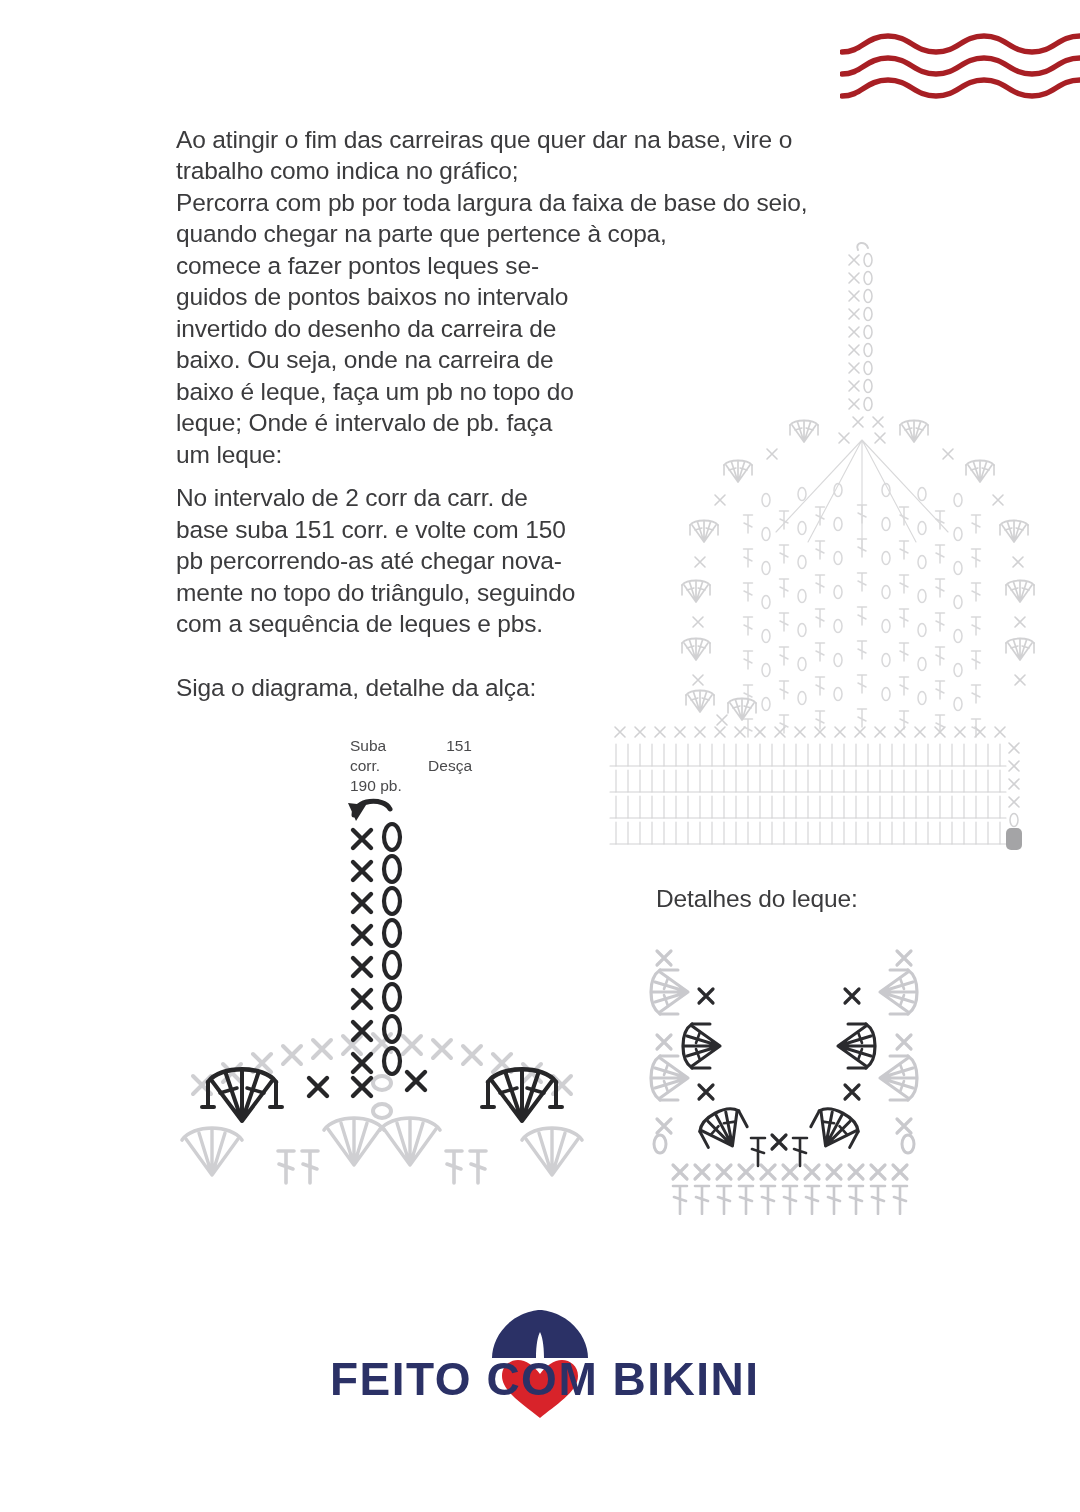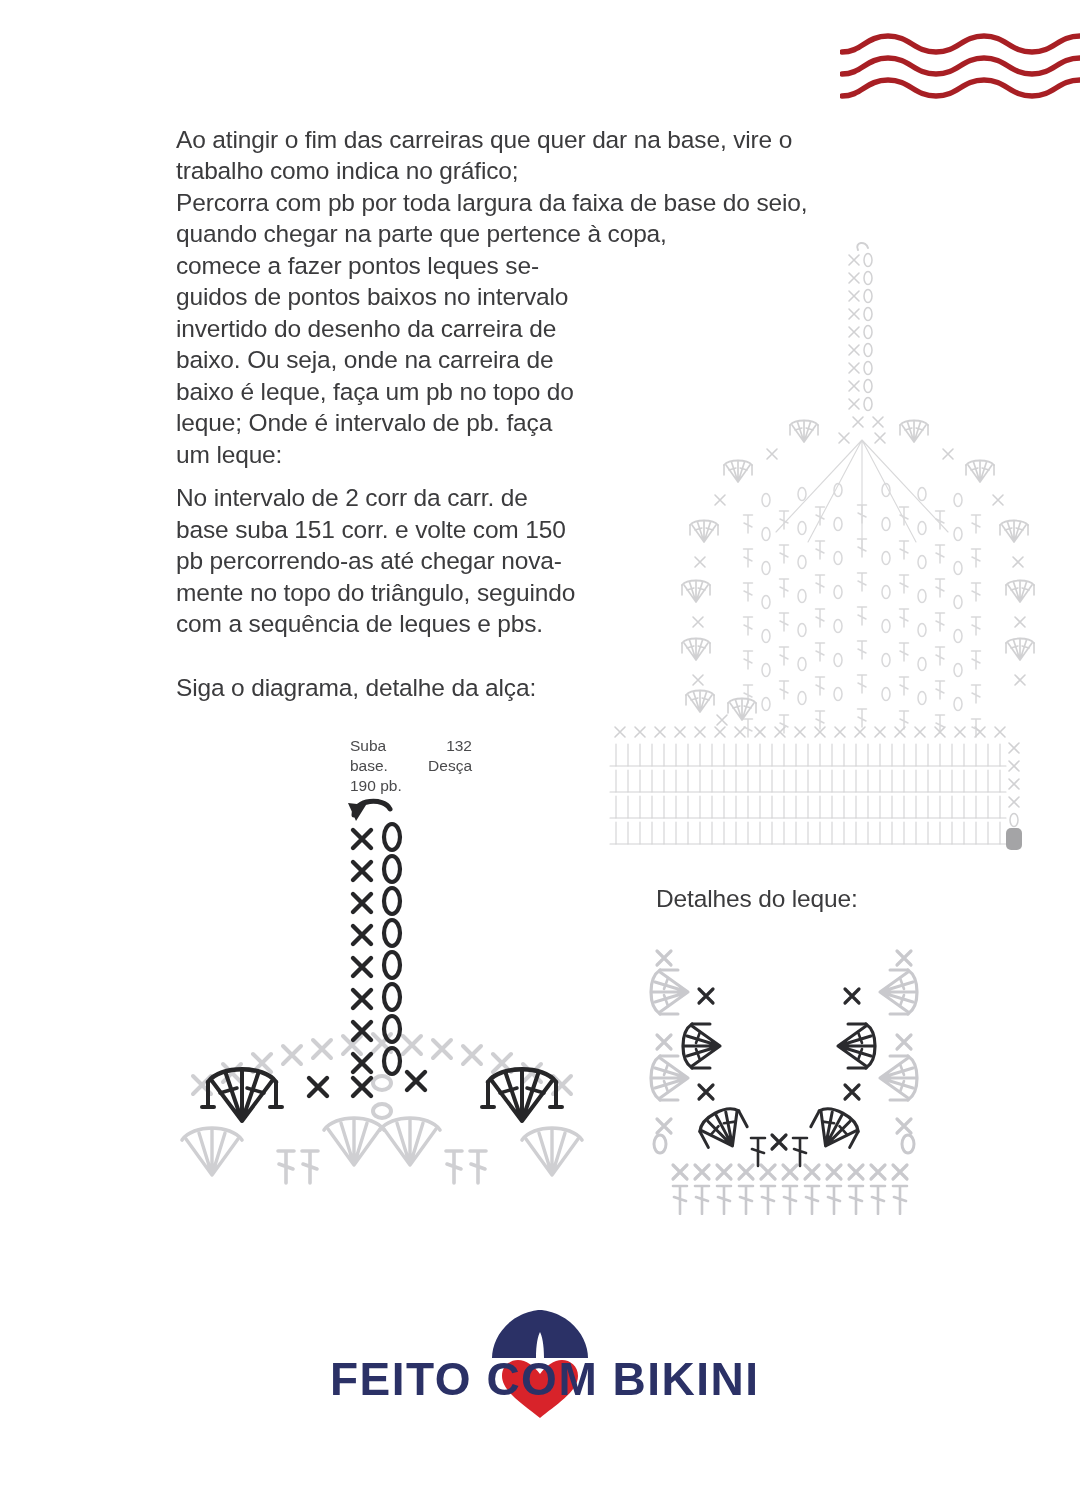--- a/index.html
+++ b/index.html
@@ -286,24 +286,24 @@
         </g>
       </g>
 
       <rect x="410" y="596" width="16" height="22" rx="5" fill="#1f1f22"></rect>
     </svg>
   </div>
 
   <div class="strap-label">
     <div class="row">
       <span>Suba</span>
-      <span>132</span>
+      <span>151</span>
     </div>
     <div class="row">
-      <span>base.</span>
+      <span>corr.</span>
       <span>Desça</span>
     </div>
     <div>190 pb.</div>
   </div>
 
   <div class="chart-strap">
     <svg viewBox="0 0 460 430" width="460" height="430">
       <defs>
         <g id="sx2">
             <path d="M-9,-9 L9,9 M9,-9 L-9,9" stroke-width="4.4" fill="none"></path>

